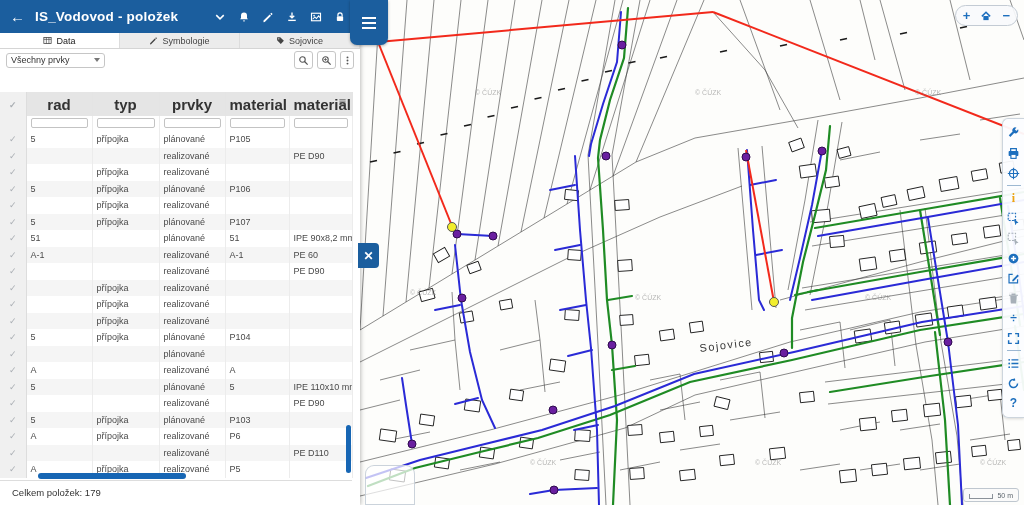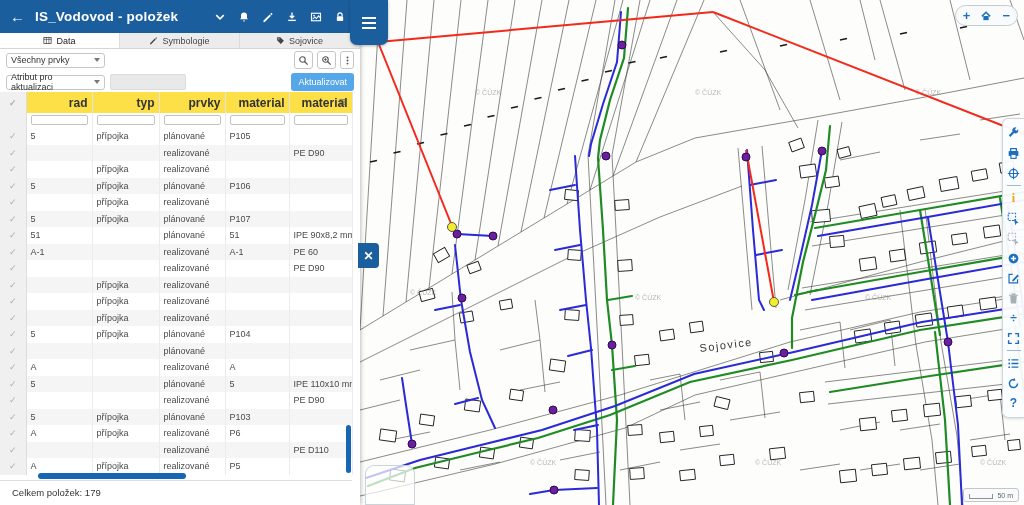--- a/index.html
+++ b/index.html
@@ -90,22 +90,22 @@
   .update-btn { height:18px; background:var(--btn-blue); color:#fff; border:none;
     border-radius:3px; font-size:9px; padding:0 7px; cursor:pointer;
     font-family:"Liberation Sans",sans-serif; }
   .right-group { margin-left:auto; display:flex; gap:4px; align-items:center; }
 
   
   #grid { position:absolute; left:0; top:92px; width:352px; }
   table { border-collapse:collapse; table-layout:fixed; width:352px; font-size:9px; }
   col.c-check { width:26px; } col.c-rad { width:66px; } col.c-typ { width:67px; }
   col.c-realne { width:66px; } col.c-ozn { width:64px; } col.c-mat { width:63px; }
-  th { text-align:right; font-size:12px; color:#333; padding:4px 4px 3px;
-    border-right:1px solid #e4e4e4; background:#fde047; position:relative; height:18px; }
+  th { text-align:center; font-size:15px; color:#333; padding:4px 4px 3px;
+    border-right:1px solid #e4e4e4; background:#e5e5e5; position:relative; height:18px; }
   td { padding:0 4px; height:16.5px; color:#4a4a4a; border-right:1px solid #ececec;
     overflow:hidden; white-space:nowrap; }
   tr.filter-row td { height:15px; background:#fff; }
   .col-filter { width:100%; height:10px; border:1px solid #c3c3c3; border-radius:2px;
     background:#fff; }
   tr.data-row:nth-child(odd) td { background:#f5f5f5; }
   td.check-cell, th.check-cell { background:#f0f0f0 !important; color:#a9aeb3;
     text-align:center; border-right:1px solid #ddd; font-size:9px; }
   .hdr-menu { position:absolute; right:2px; top:3px; width:14px; height:13px;
     display:flex; align-items:center; justify-content:center; cursor:pointer; }
@@ -558,30 +558,20 @@
         <span class="sq-btn kebab">
           <svg viewBox="0 0 16 16">
               <circle cx="8" cy="3.5" r="1.4" fill="#555"></circle>
               <circle cx="8" cy="8" r="1.4" fill="#555"></circle>
               <circle cx="8" cy="12.5" r="1.4" fill="#555"></circle>
             </svg>
         </span>
       </div>
     </div>
 
-    <div class="ctrl-row">
-      <div class="select" style="width:99px;">
-        <span style="flex:1;">Atribut pro aktualizaci</span>
-        <span class="caret"></span>
-      </div>
-      <input class="txt-input" type="text" value="" style="">
-      <div class="right-group">
-        <button class="update-btn">Aktualizovat</button>
-      </div>
-    </div>
 
     <div id="grid">
       <table>
         <colgroup>
           <col class="c-check">
             <col class="c-rad">
             <col class="c-typ">
           <col class="c-realne">
             <col class="c-ozn">
             <col class="c-mat">

